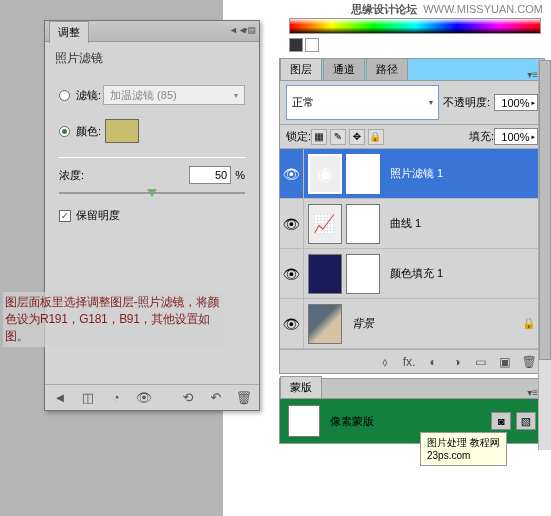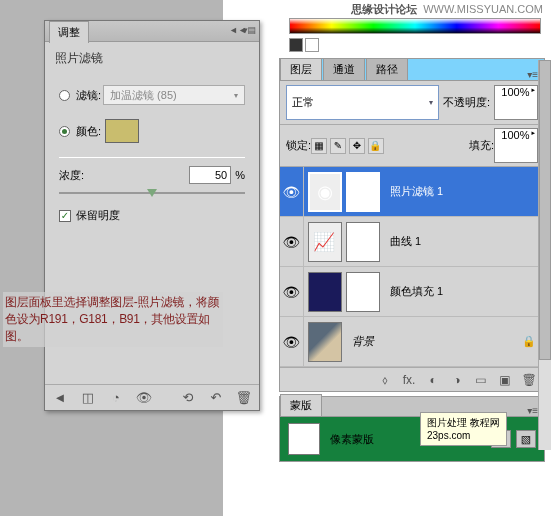--- a/index.html
+++ b/index.html
@@ -38,37 +38,37 @@
 .chip{width:14px;height:14px;border:1px solid #999;background:#333}
 .chip.w{background:#fff}
 .layers-panel{margin:0 6px 0 0;border:1px solid #999;background:#d4d4d4}
 .panel-tabs{display:flex;background:#7dd3fc;border-bottom:1px solid #999;height:22px;align-items:flex-end}
 .ptab{font-size:11px;padding:3px 9px;border:1px solid #999;border-bottom:none;background:#b8b8b8;margin-right:1px}
 .ptab.active{background:#d4d4d4}
 .ptab-menu{margin-left:auto;padding:0 6px;font-size:10px;color:#555}
 .opts-row{display:flex;align-items:center;padding:4px 6px;font-size:11px;gap:4px;border-bottom:1px solid #aaa}
 .blend-select{flex:1;height:35px;border:1px solid #7a9ac9;background:#fff;display:flex;align-items:center;padding:0 5px}
 .blend-select .caret{margin-left:auto;font-size:8px;color:#556}
-.pct-input{width:44px;height:35px;border:1px solid #888;background:#fff;text-align:right;padding:0 2px;display:flex;justify-content:flex-end}
+.pct-input{width:44px;height:17px;border:1px solid #888;background:#fff;text-align:right;padding:0 2px;display:flex;align-items:center;justify-content:flex-end}
 .pct-input .caret{font-size:7px;margin-left:2px}
 .lock-row{display:flex;align-items:center;padding:3px 6px;font-size:11px;gap:0;border-bottom:1px solid #aaa}
 .lock-icons{display:flex;gap:3px}
 .lock-icons span{width:16px;height:16px;border:1px solid #aaa;background:#ddd;font-size:10px;display:flex;align-items:center;justify-content:center}
 .layers-list{max-height:320px;overflow:hidden}
 .layer-row{display:flex;align-items:center;border-bottom:1px solid #bbb;min-height:50px;background:#d4d4d4}
 .layer-row.selected{background:#3875d7;color:#fff}
 .eye-col{width:24px;display:flex;align-items:center;justify-content:center;align-self:stretch;border-right:1px solid #bbb;font-size:14px}
 .layer-thumbs{display:flex;align-items:center;padding:4px;gap:4px}
 .thumb{width:34px;height:40px;background:#fff;border:1px solid #777;display:flex;align-items:center;justify-content:center;font-size:18px}
 .thumb.mask{background:#fff}
 .thumb.adj{background:#eee}
 .layer-name{font-size:11px;padding-left:6px}
 .layer-row.bg .layer-name{font-style:italic}
 .layer-row.selected .thumb{border:2px solid #fff}
-.tooltip-box{position:absolute;left:420px;top:412px;border:1px solid #999;background:#ffffe1;padding:3px 6px;font-size:10px;line-height:1.3;max-width:120px}
+.tooltip-box{position:absolute;left:420px;top:432px;border:1px solid #999;background:#ffffe1;padding:3px 6px;font-size:10px;line-height:1.3;max-width:120px}
 .panel-footer{height:24px;background:#d4d4d4;border-top:1px solid #aaa;display:flex;align-items:center;justify-content:flex-end;padding:0 6px;gap:6px}
 .panel-footer span{width:18px;height:16px;font-size:12px;color:#555;display:flex;align-items:center;justify-content:center}
 .mask-panel{margin:4px 6px 0 0;border:1px solid #999;background:#15803d}
 .mask-tab{display:flex;background:#c4c4c4;border-bottom:1px solid #999;height:20px;align-items:flex-end}
 .mask-body{display:flex;align-items:center;padding:6px 8px;gap:10px;font-size:11px}
 .mask-thumb{width:32px;height:32px;background:#fff;border:1px solid #777}
 .mask-icons{margin-left:auto;display:flex;gap:5px}
 .mask-icons span{width:20px;height:18px;border:1px solid #888;background:#ccc;display:flex;align-items:center;justify-content:center;font-size:11px}
 .scrollbar{position:absolute;right:0;top:60px;width:13px;height:390px;background:#ddd;border-left:1px solid #aaa}
 .scrollbar-thumb{position:absolute;top:0;width:100%;height:300px;background:#bcbcbc;border:1px solid #999}

